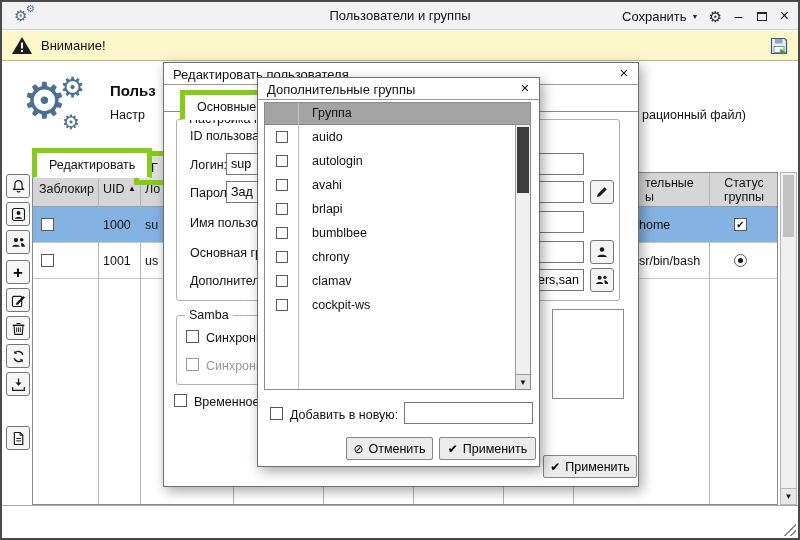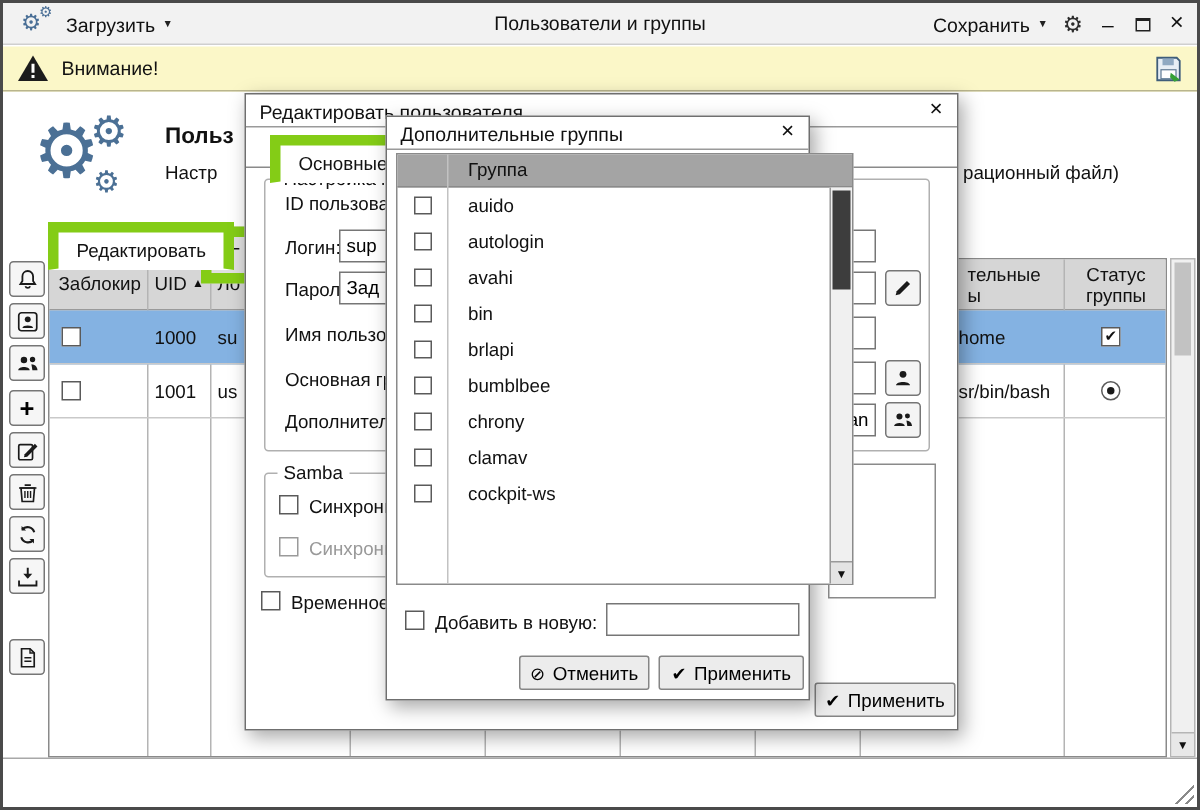--- a/index.html
+++ b/index.html
@@ -20,21 +20,21 @@
 .maxbox{display:inline-block;width:10px;height:9px;border:1px solid #222;border-top-width:2px}
 
 .warnbar{position:absolute;left:0;top:29px;right:0;height:30px;background:#fbf7c8;border-bottom:1px solid #b9b58d;display:flex;align-items:center;padding:0 9px;gap:8px}
 .warn-text{font-weight:normal;font-size:13px}
 .warn-save{margin-left:auto;display:flex}
 
 .logo-g{position:absolute;color:#4b7095;line-height:1}
 .pg-title{position:absolute;left:108px;top:80px;font-size:15px;font-weight:bold;white-space:nowrap}
 .pg-sub{position:absolute;top:106px;font-size:12.5px;white-space:nowrap}
 
-.tab{position:absolute;border:7px solid #84cc16;background:#fff;font-size:12.5px;padding:12px 12px;display:flex;align-items:center;z-index:3}
+.tab{position:absolute;border:5px solid #84cc16;background:#fff;font-size:12.5px;padding:12px 12px;display:flex;align-items:center;z-index:3}
 
 .tbarbtn{position:absolute;left:4px;width:24px;height:24px;border:1px solid #767676;border-radius:3px;background:#f6f6f6;display:flex;align-items:center;justify-content:center;padding:0}
 .plus-glyph{font-size:17px;font-weight:bold;line-height:1}
 
 .utable{position:absolute;left:30px;top:170px;width:746px;height:333px;border:1px solid #8a8a8a;background:#fff;font-size:12.5px;z-index:1}
 .uthead{position:absolute;left:0;top:0;right:0;height:34px;background:#d6d6d6;border-bottom:1px solid #9a9a9a}
 .hcell{position:absolute;top:9px;white-space:nowrap}
 .hcell2{position:absolute;top:3px;line-height:14px;white-space:nowrap}
 .vl{position:absolute;top:0;bottom:0;width:1px;background:#b4b4b4}
 .trow{position:absolute;left:0;right:0;height:36px;border-bottom:1px solid #c9c9c9}
@@ -85,24 +85,20 @@
 </style>
 </head>
 <body>
 
 <div class="window">
 
   <div class="titlebar">
     <span class="tb-logo">
       <span class="g1">⚙</span>
       <span class="g2">⚙</span>
-    </span>
-    <span class="menu-btn" style="left:42px">
-      <span>Загрузить</span>
-      <span class="caret">▼</span>
     </span>
     <div class="tb-title">Пользователи и группы</div>
     <div class="tb-right">
       <span class="menu-btn" style="position:static">
         <span>Сохранить</span>
         <span class="caret">▼</span>
       </span>
       <span class="gearbtn"><span>⚙</span></span>
       <span class="winbtn">–</span>
       <span class="winbtn"><span class="maxbox"></span></span>
@@ -312,41 +308,37 @@
       <span class="bicon">✔</span>
       <span>Применить</span>
     </button>
   </div>
 
   <div class="modal" style="left:255px;top:75px;width:283px;height:390px;z-index:20">
     <div class="mtitlebar">
       <span class="mtitle">Дополнительные группы</span>
       <span class="mclose">×</span>
     </div>
-    <div class="glist" style="left:6px;top:24px;width:305px;height:288px">
+    <div class="glist" style="left:6px;top:24px;width:267px;height:288px">
       <div class="ghead">
         <span class="hl">Группа</span>
       </div>
       <i class="gcolline"></i>
       <div class="gbody">
         <div class="grow">
             <span class="gcb"></span>
             <span class="glabel">auido</span>
           </div>
         <div class="grow">
             <span class="gcb"></span>
             <span class="glabel">autologin</span>
           </div>
         <div class="grow">
             <span class="gcb"></span>
             <span class="glabel">avahi</span>
-          </div>
-        <div class="grow">
-            <span class="gcb"></span>
-            <span class="glabel">bin</span>
           </div>
         <div class="grow">
             <span class="gcb"></span>
             <span class="glabel">brlapi</span>
           </div>
         <div class="grow">
             <span class="gcb"></span>
             <span class="glabel">bumblbee</span>
           </div>
         <div class="grow">

